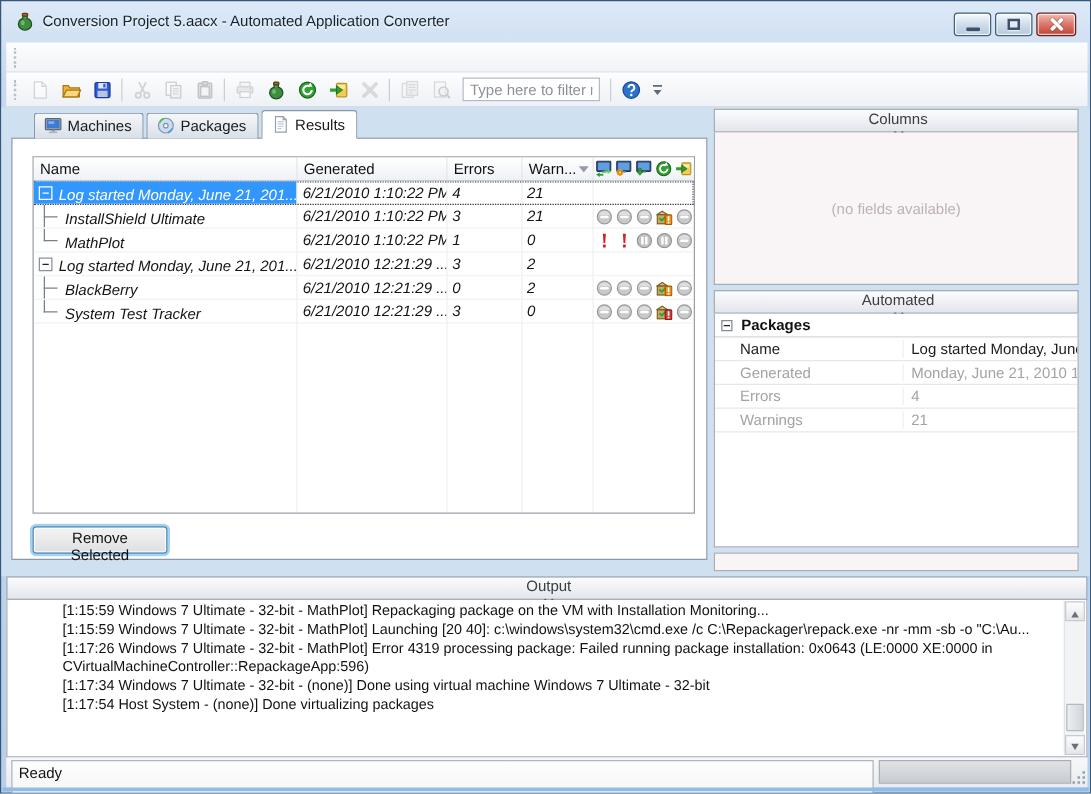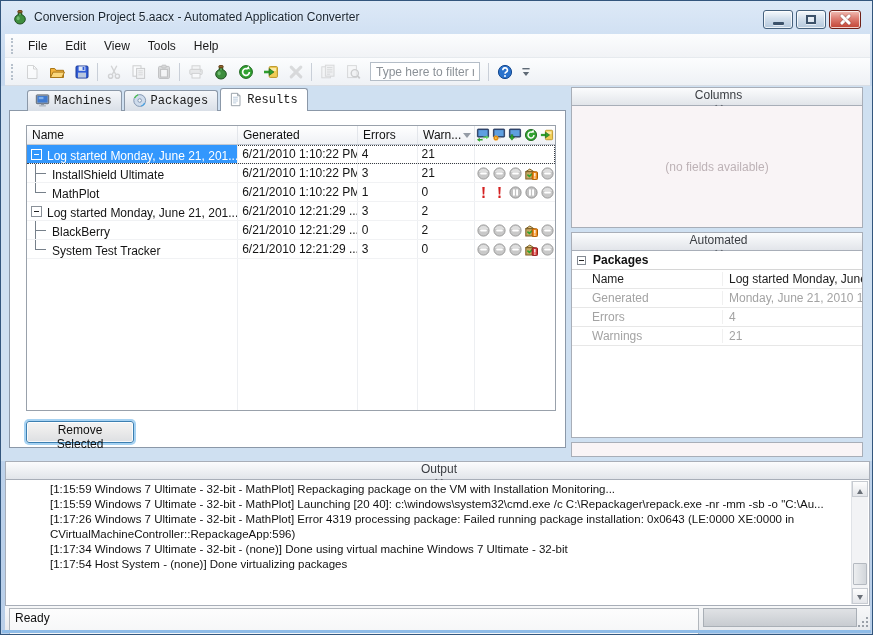--- a/index.html
+++ b/index.html
@@ -40,33 +40,33 @@
   .tbtn.overflow{width:15px;}
   .tsep{width:1px;height:18px;background:#c9cfd8;margin:0 3px;}
   .filterbox{width:110px;height:19px;border:1px solid #b4bdc7;font:12px "Liberation Sans",sans-serif;color:#333;padding:0 5px;margin:0 5px;outline:none;}
   .filterbox::placeholder{color:#8b9197;}
 
   
   .workspace{position:absolute;left:0;top:85px;width:873px;height:375px;background:#cfe0f1;}
 
   .tabstrip{position:absolute;left:26px;top:2px;height:23px;display:flex;align-items:flex-end;z-index:3;}
   .tab{height:21px;display:flex;align-items:center;gap:4px;font-size:12px;color:#1a1a1a;padding:0 9px 1px 7px;margin-right:2px;
-    border:1px solid #8b98a8;border-bottom:none;border-radius:3px 3px 0 0;background:linear-gradient(#f5f7fa,#d9dfe7);font-family:Liberation Mono, monospace;}
+    border:1px solid #8b98a8;border-bottom:none;border-radius:3px 3px 0 0;background:linear-gradient(#f5f7fa,#d9dfe7);}
   .tab.active{background:#fff;height:23px;position:relative;}
   .tab.active::after{content:"";position:absolute;left:0;right:0;bottom:-1px;height:2px;background:#fff;}
   .tab-ic{width:15px;height:15px;display:inline-flex;}
   .tabpage{position:absolute;left:8px;top:24px;width:557px;height:338px;background:#fff;border:1px solid #8b98a8;z-index:2;}
 
   
   .grid{position:absolute;left:16px;top:14px;width:530px;height:286px;border:1px solid #99a1ab;background:#fff;}
   .grid-header{height:19px;display:flex;background:linear-gradient(#ffffff,#eff1f5);border-bottom:1px solid #c3c9d2;}
   .gh-cell{position:relative;font-size:12px;color:#101010;padding:2px 0 0 5px;border-right:1px solid #e3e6eb;white-space:nowrap;overflow:hidden;}
   .gh-dd{position:absolute;right:3px;top:7px;width:0;height:0;border:4px solid transparent;border-top:5px solid #959ca6;}
   .gh-icon{width:16px;display:flex;align-items:center;justify-content:center;}
-  .grid-body{position:relative;height:265px;overflow:hidden;}
+  .grid-body{position:relative;height:265px;overflow:hidden;font-style:italic;}
   .guide{position:absolute;top:0;bottom:0;width:1px;background:#edeff2;}
   .grow{position:relative;height:19px;display:flex;font-size:12px;color:#141414;border-bottom:1px solid #f1f2f4;background:transparent;}
   .grow.selected{outline:1px dotted #3a3d42;outline-offset:-1px;}
   .gc{padding:2px 0 0 5px;white-space:nowrap;overflow:hidden;}
   .gc.name{width:211px;position:relative;padding-left:0;}
   .gc.gen{width:120px;}
   .gc.err{width:60px;}
   .gc.warn{width:57px;}
   .gc.icons{width:82px;display:flex;align-items:center;padding:0 0 0 2px;}
   .ricon{width:16px;height:15px;display:inline-flex;align-items:center;justify-content:center;}
@@ -160,27 +160,20 @@
           <span class="g-restore"></span>
         </div>
       <div class="wbtn close">
           <span class="g-close"></span>
         </div>
     </div>
   </div>
 
   <div class="menubar">
     <div class="grip"></div>
-    <div class="menu-items" id="menu-items">
-        <div class="menu-item">File</div>
-        <div class="menu-item">Edit</div>
-        <div class="menu-item">View</div>
-        <div class="menu-item">Tools</div>
-        <div class="menu-item">Help</div>
-      </div>
   </div>
 
   <div class="toolbar">
     <div class="grip"></div>
     <div class="toolbar-items" id="toolbar-items">
         <div class="tbtn disabled">
           <svg xmlns="http://www.w3.org/2000/svg" viewBox="0 0 16 16" width="16" height="16">
             <path d="M3.5 1.5h6L13 5v9.5H3.5z" fill="#fff" stroke="#9aa2ab"></path>
             <path d="M9.5 1.5V5H13" fill="none" stroke="#9aa2ab"></path>
           </svg>

